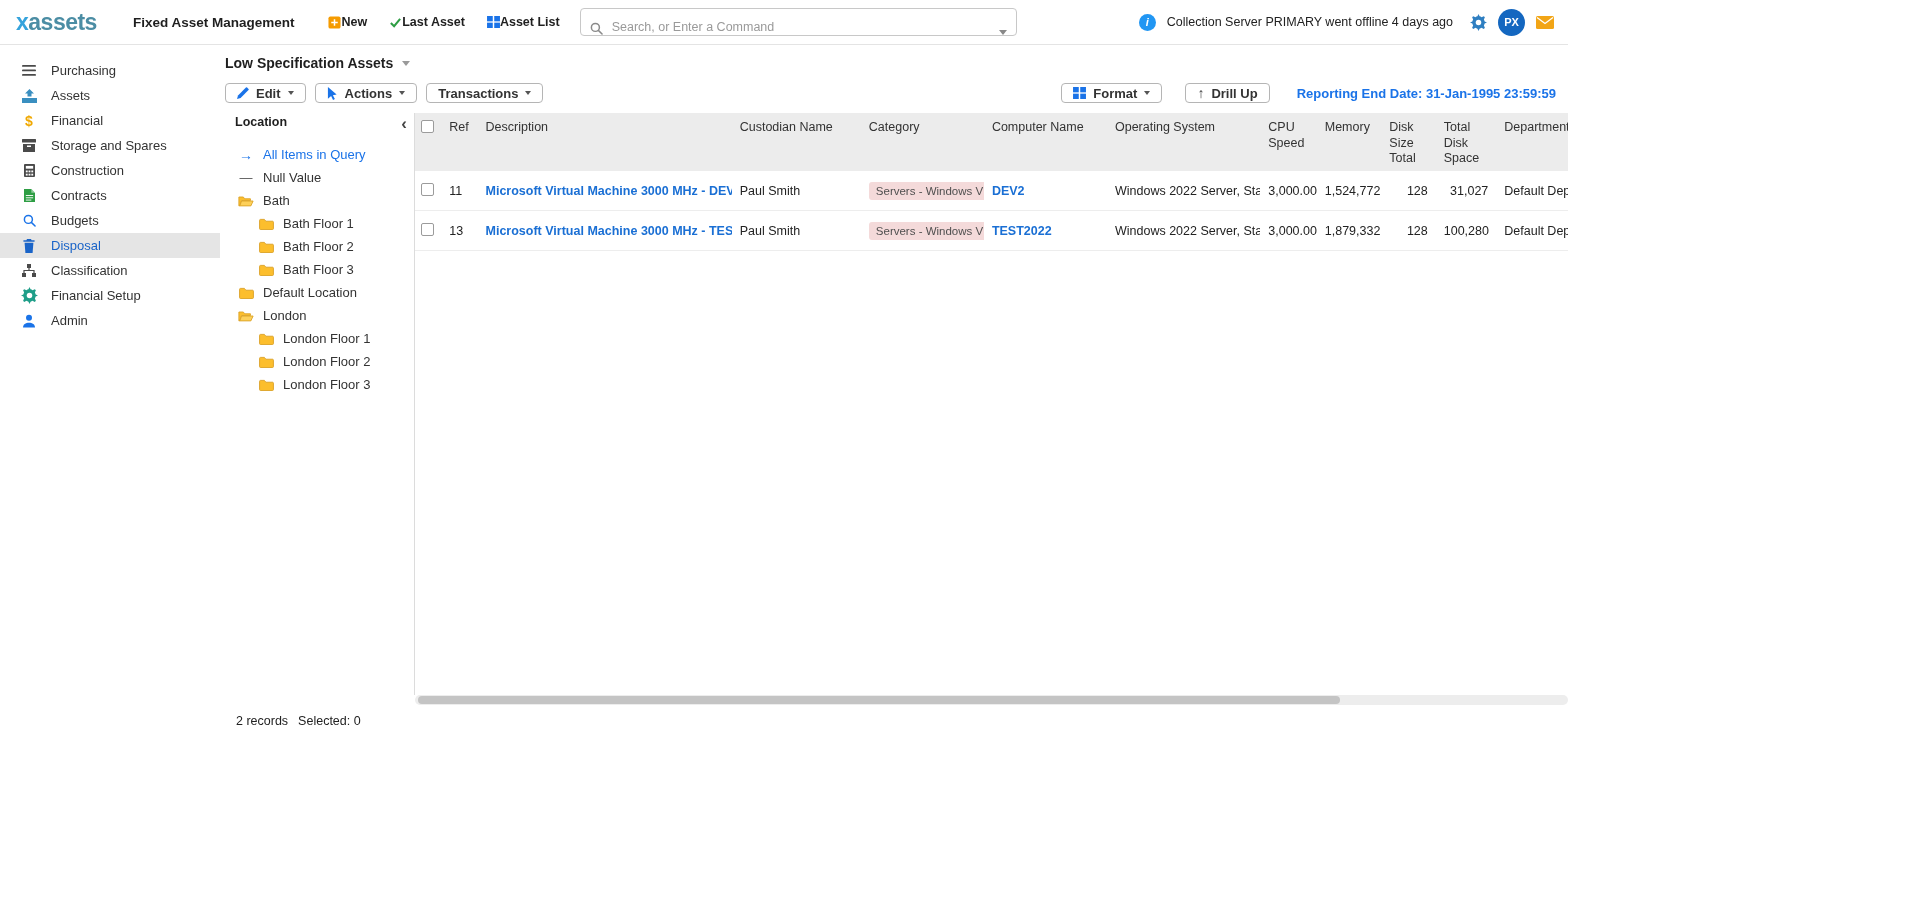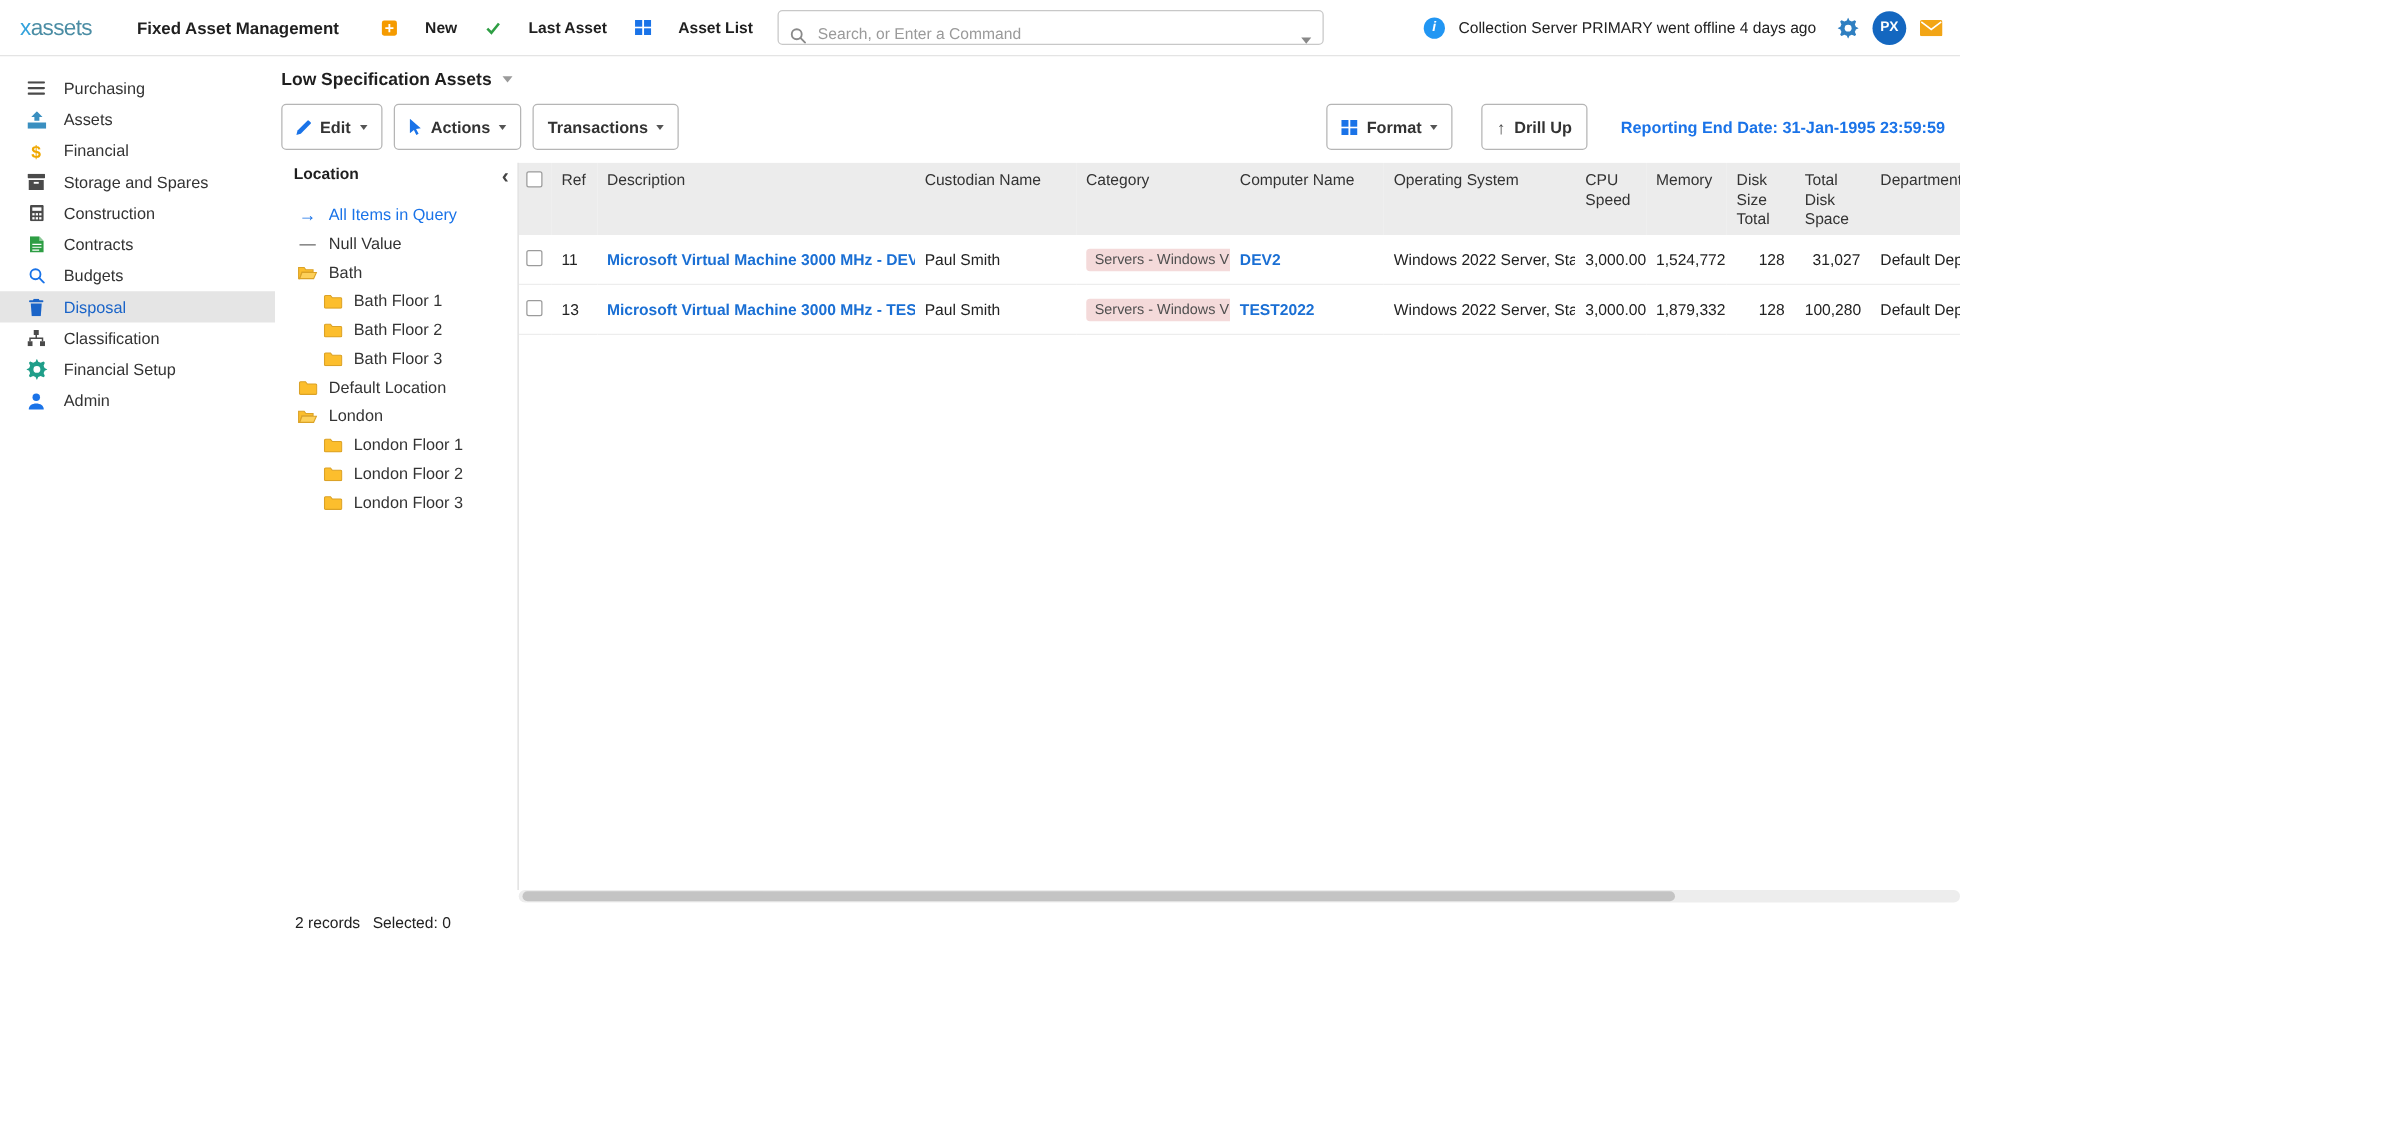--- a/index.html
+++ b/index.html
@@ -1,26 +1,26 @@
 <!DOCTYPE html>
 <html><head>
 <meta charset="utf-8">
 <style>
   * { box-sizing: border-box; }
   body { margin:0; background:#fff; color:#333; font-family:"Liberation Sans","DejaVu Sans",sans-serif; font-size:13px; }
   .app { width:1568px; min-height:911px; position:relative; overflow:hidden; }
 
   
   .topbar { height:45px; display:flex; align-items:center; padding:0 14px 0 16px; border-bottom:1px solid #e4e4e4; background:#fff; }
-  .logo { font-size:18px; font-weight:400; letter-spacing:-0.5px; cursor:pointer; }
+  .logo { font-size:23px; font-weight:700; letter-spacing:-0.5px; cursor:pointer; }
   .logo-x { color:#35a3dc; }
   .logo-rest { color:#4b8da4; }
   .app-title { margin-left:36px; font-weight:bold; font-size:13.5px; color:#1f1f1f; }
   .topnav { display:flex; gap:22px; margin-left:34px; }
-  .topnav-item { display:flex; align-items:center; gap:22px; font-weight:bold; font-size:12.5px; color:#1f1f1f; cursor:pointer; }
+  .topnav-item { display:flex; align-items:center; gap:0; font-weight:bold; font-size:12.5px; color:#1f1f1f; cursor:pointer; }
   .search-box { margin-left:20px; width:437px; height:28px; border:1px solid #c8c8c8; border-radius:4px; display:flex; align-items:flex-end; gap:7px; padding:0 9px; background:#fff; color:#8a8a8a; }
   .search-box input { flex:1; border:none; outline:none; font-family:"Liberation Sans",sans-serif; font-size:12.5px; color:#333; background:transparent; }
   .search-box input::placeholder { color:#9a9a9a; }
   .chev-down { width:0; height:0; border-left:4.5px solid transparent; border-right:4.5px solid transparent; border-top:5.5px solid #888; }
   .top-right { margin-left:auto; display:flex; align-items:center; gap:11px; }
   .info-badge { width:17px; height:17px; border-radius:50%; background:#2196f3; color:#fff; font-size:11px; font-weight:bold; font-style:italic; display:flex; align-items:center; justify-content:center; cursor:pointer; }
   .status-msg { font-size:12.5px; color:#222; margin-right:6px; }
   .gear-btn { color:#2f7fc1; display:flex; cursor:pointer; }
   .avatar { width:27px; height:27px; border-radius:50%; background:#1467c0; color:#fff; font-size:11px; font-weight:bold; display:flex; align-items:center; justify-content:center; cursor:pointer; }
   .envelope-btn { color:#f2a516; display:flex; cursor:pointer; }
@@ -34,21 +34,21 @@
   .sb-item .icon, .tree-item .icon { width:18px; flex:none; }
 
   .main { flex:1; min-width:0; padding:6px 0 0 5px; }
   .page-title-row { display:flex; align-items:center; gap:9px; margin:4px 0 12px 0; }
   .page-title { font-size:14px; font-weight:bold; color:#1f1f1f; margin:0; }
   .title-caret { width:0; height:0; border-left:4px solid transparent; border-right:4px solid transparent; border-top:5px solid #9a9a9a; cursor:pointer; }
 
   .toolbar { display:flex; align-items:center; padding-right:12px; margin-bottom:10px; }
   .tb-left { display:flex; gap:9px; }
   .tb-right { margin-left:auto; display:flex; align-items:center; gap:23px; }
-  .btn { display:inline-flex; align-items:center; gap:7px; height:37px; padding:0 11px; border:1px solid #b5b5b5; border-radius:4px; background:#fff; font-size:13px; font-weight:bold; color:#333; cursor:pointer; }
+  .btn { display:inline-flex; align-items:center; gap:7px; height:20px; padding:0 11px; border:1px solid #b5b5b5; border-radius:4px; background:#fff; font-size:13px; font-weight:bold; color:#333; cursor:pointer; }
   .btn .icon { color:#1a73e8; }
   .btn .icon.dark { color:#444; }
   .caret { width:0; height:0; border-left:3.5px solid transparent; border-right:3.5px solid transparent; border-top:4.5px solid #555; }
   .date-link { color:#1a73e8; font-weight:bold; font-size:13px; margin-left:4px; cursor:pointer; white-space:nowrap; }
 
   .content-body { display:flex; height:582px; overflow:hidden; }
   .location-panel { width:190px; flex:none; border-right:1px solid #dcdcdc; }
   .loc-header { display:flex; align-items:flex-start; justify-content:space-between; padding:2px 7px 2px 10px; font-weight:bold; font-size:12.5px; color:#1f1f1f; margin-bottom:9px; }
   .loc-collapse { font-size:17px; color:#444; line-height:1; cursor:pointer; }
   .tree-item { height:23px; display:flex; align-items:center; gap:8px; padding-left:12px; font-size:13px; color:#333; cursor:pointer; white-space:nowrap; }

